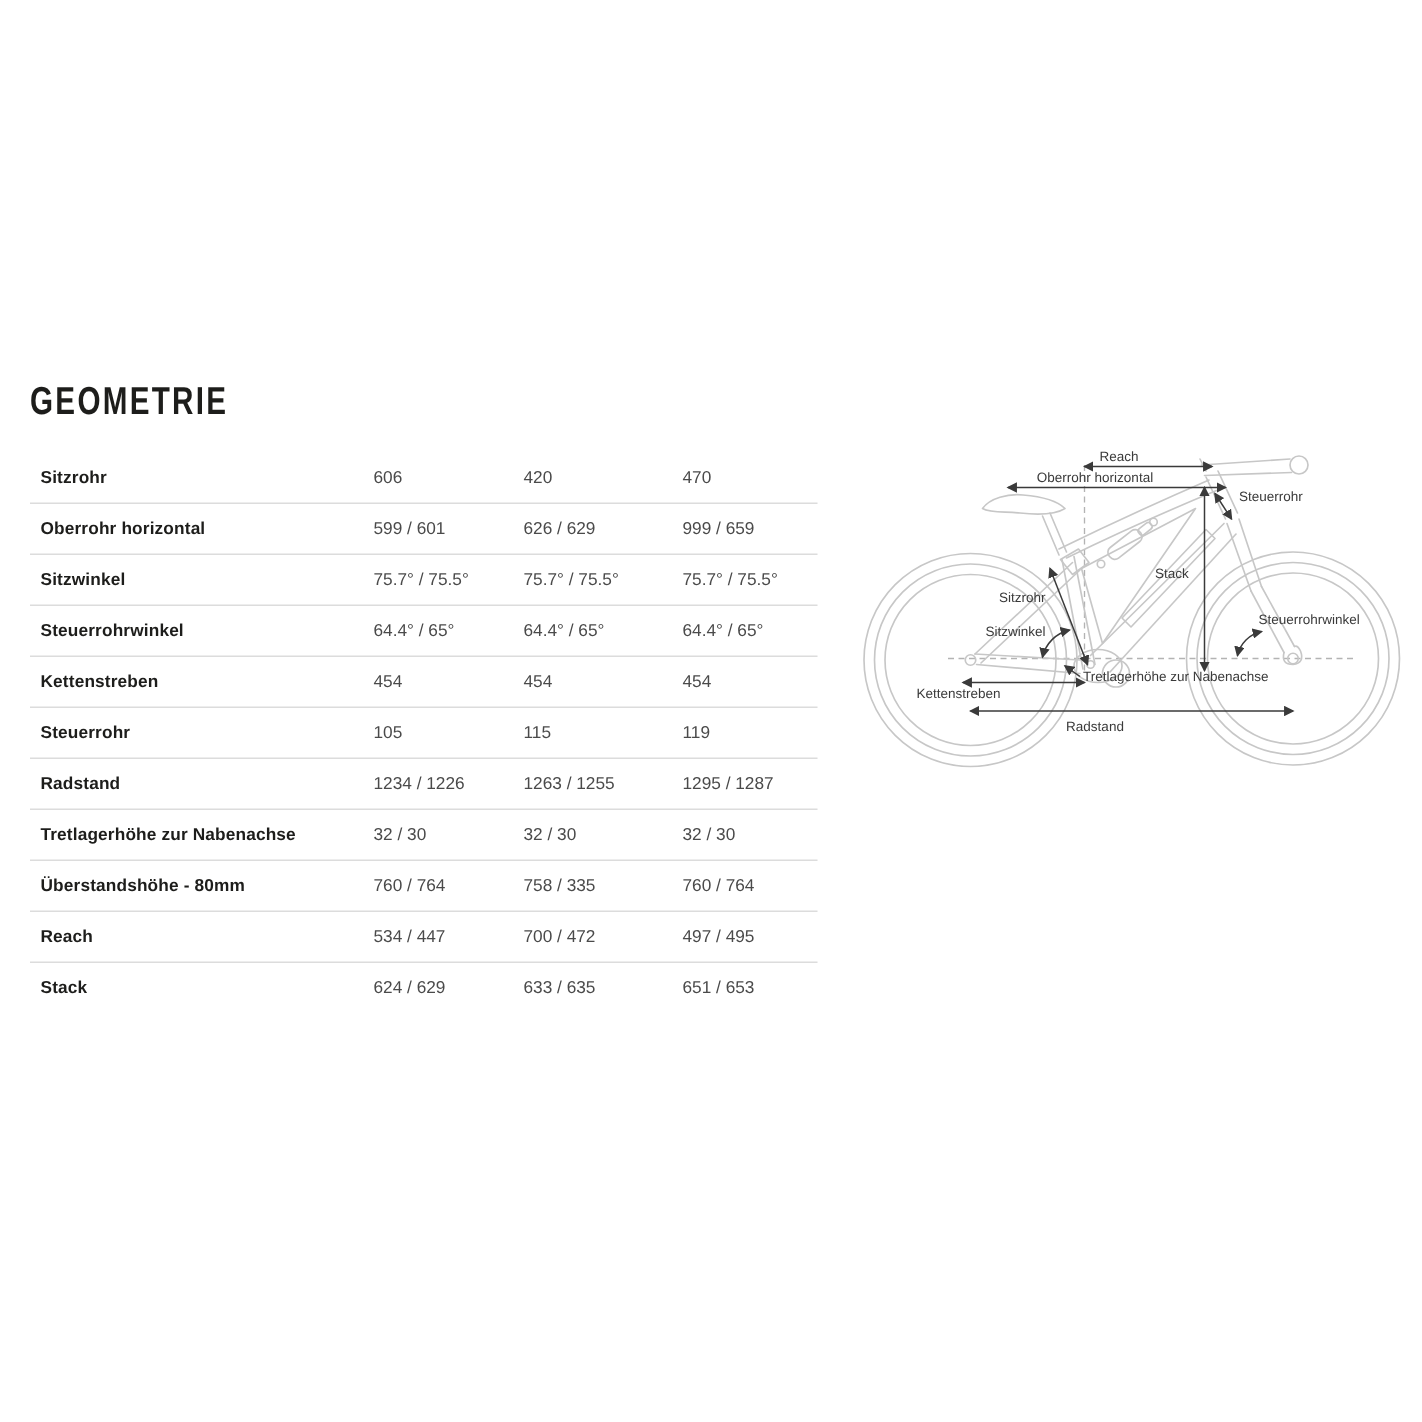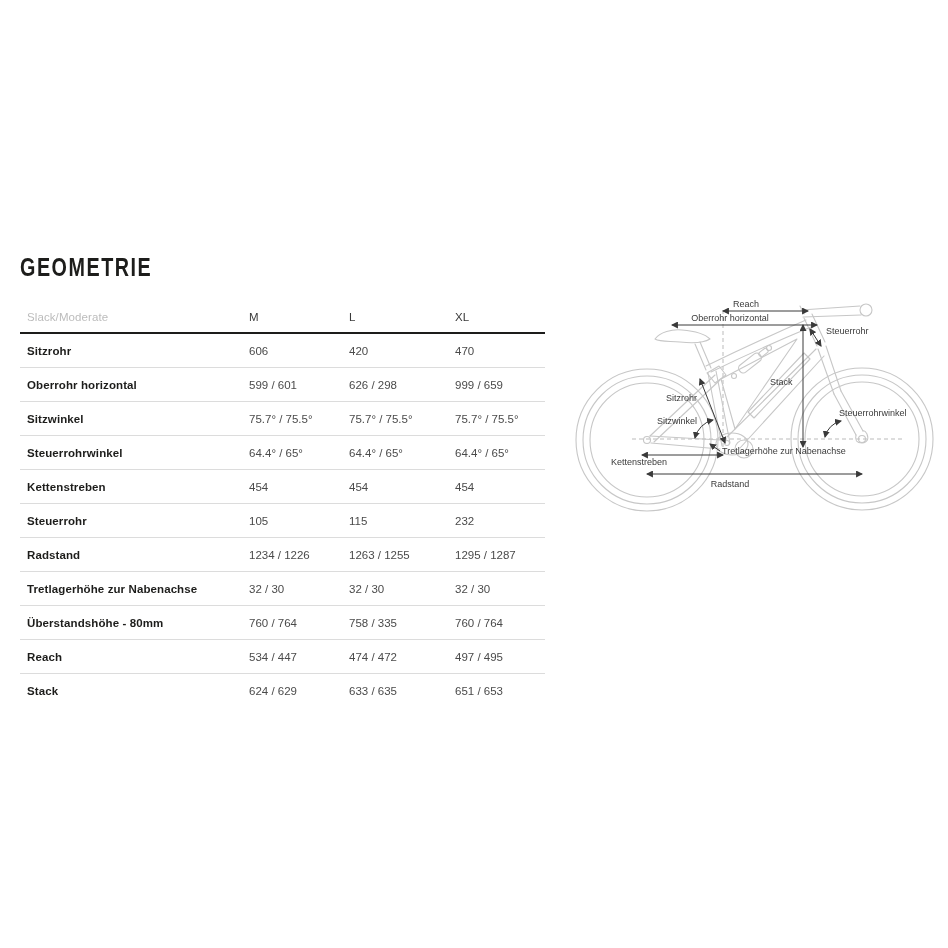--- a/index.html
+++ b/index.html
@@ -41,37 +41,31 @@
   .bike{stroke:#c7c7c7;stroke-width:1.1;fill:none;stroke-linecap:round;stroke-linejoin:round;}
   .ann{stroke:#3a3a3a;stroke-width:1;fill:none;}
   .dash{stroke:#b3b3b3;stroke-width:0.9;fill:none;stroke-dasharray:4 3;}
 </style>
 </head>
 <body>
 
 <div class="page-title">GEOMETRIE</div>
 
 <div class="geo-table">
-  <div class="t-head">
-    <div class="c-label">Slack/Moderate</div>
-    <div class="c-m">M</div>
-    <div class="c-l">L</div>
-    <div class="c-xl">XL</div>
-  </div>
 
   <div class="t-row">
     <div class="c-label">Sitzrohr</div>
     <div class="c-m">606</div>
     <div class="c-l">420</div>
     <div class="c-xl">470</div>
   </div>
   <div class="t-row">
     <div class="c-label">Oberrohr horizontal</div>
     <div class="c-m">599 / 601</div>
-    <div class="c-l">626 / 298</div>
+    <div class="c-l">626 / 629</div>
     <div class="c-xl">999 / 659</div>
   </div>
   <div class="t-row">
     <div class="c-label">Sitzwinkel</div>
     <div class="c-m">75.7° / 75.5°</div>
     <div class="c-l">75.7° / 75.5°</div>
     <div class="c-xl">75.7° / 75.5°</div>
   </div>
   <div class="t-row">
     <div class="c-label">Steuerrohrwinkel</div>
@@ -82,21 +76,21 @@
   <div class="t-row">
     <div class="c-label">Kettenstreben</div>
     <div class="c-m">454</div>
     <div class="c-l">454</div>
     <div class="c-xl">454</div>
   </div>
   <div class="t-row">
     <div class="c-label">Steuerrohr</div>
     <div class="c-m">105</div>
     <div class="c-l">115</div>
-    <div class="c-xl">232</div>
+    <div class="c-xl">119</div>
   </div>
   <div class="t-row">
     <div class="c-label">Radstand</div>
     <div class="c-m">1234 / 1226</div>
     <div class="c-l">1263 / 1255</div>
     <div class="c-xl">1295 / 1287</div>
   </div>
   <div class="t-row">
     <div class="c-label">Tretlagerhöhe zur Nabenachse</div>
     <div class="c-m">32 / 30</div>
@@ -105,21 +99,21 @@
   </div>
   <div class="t-row">
     <div class="c-label">Überstandshöhe - 80mm</div>
     <div class="c-m">760 / 764</div>
     <div class="c-l">758 / 335</div>
     <div class="c-xl">760 / 764</div>
   </div>
   <div class="t-row">
     <div class="c-label">Reach</div>
     <div class="c-m">534 / 447</div>
-    <div class="c-l">474 / 472</div>
+    <div class="c-l">700 / 472</div>
     <div class="c-xl">497 / 495</div>
   </div>
   <div class="t-row">
     <div class="c-label">Stack</div>
     <div class="c-m">624 / 629</div>
     <div class="c-l">633 / 635</div>
     <div class="c-xl">651 / 653</div>
   </div>
 </div>
 

